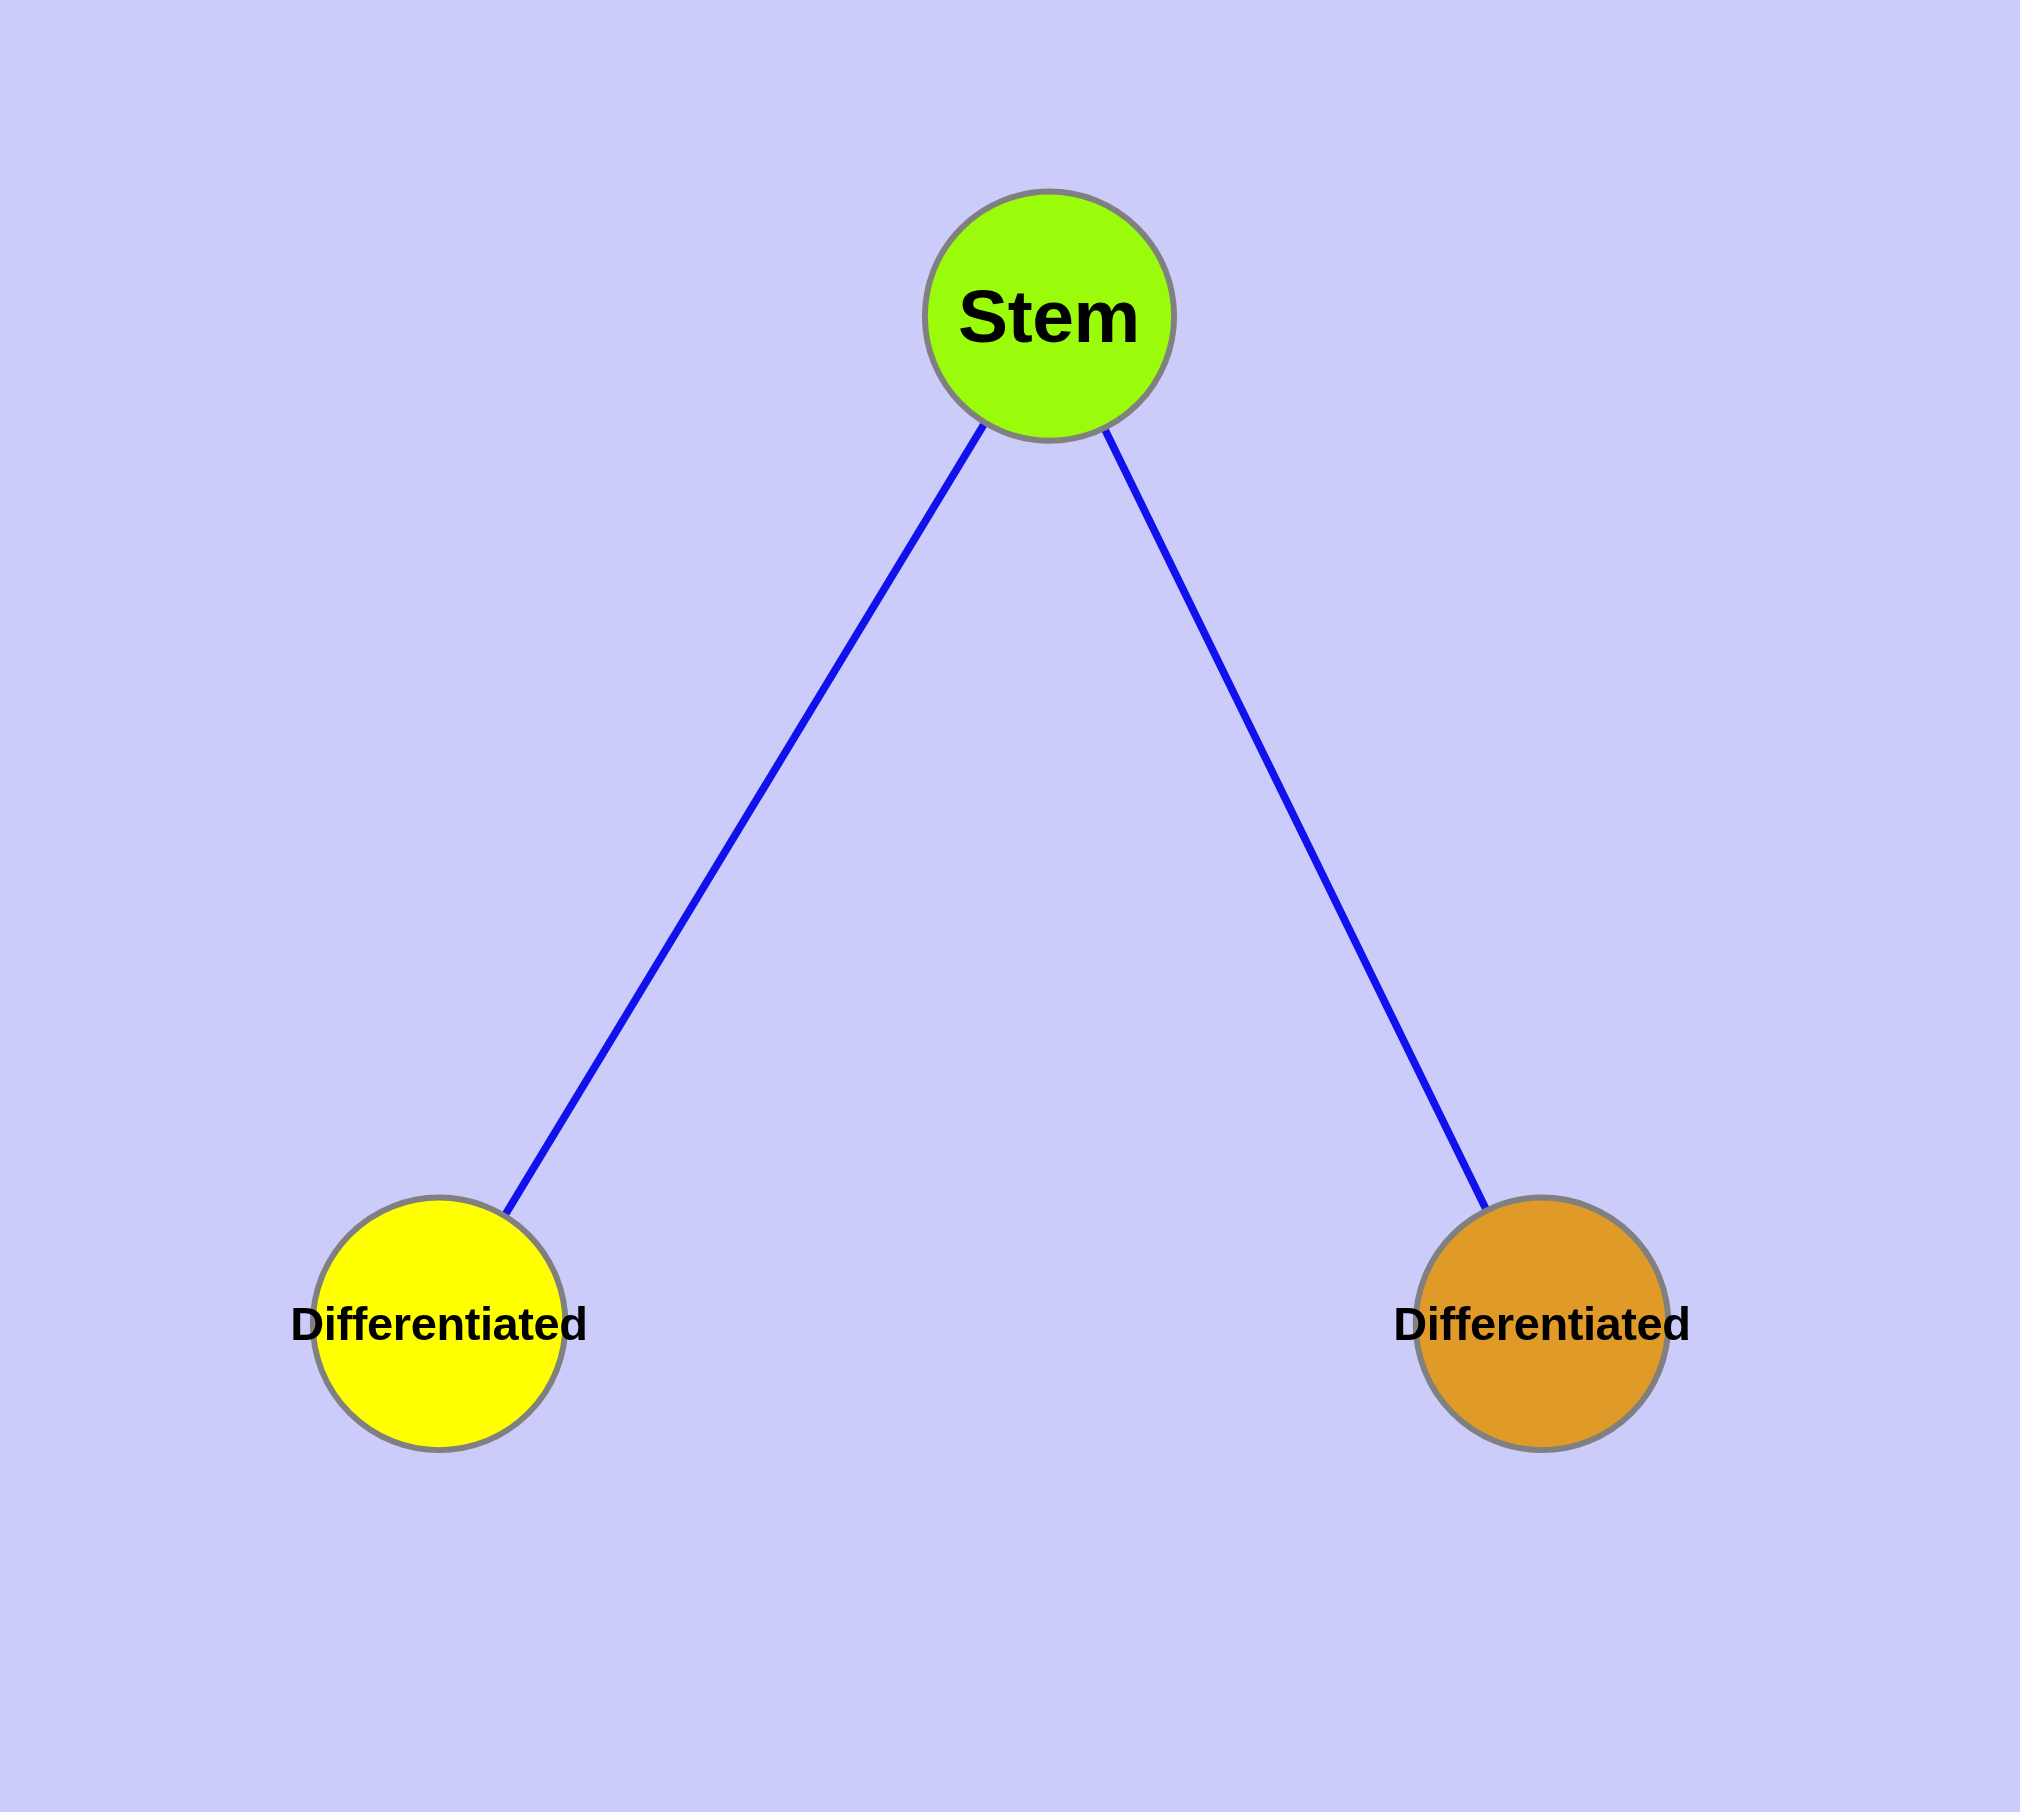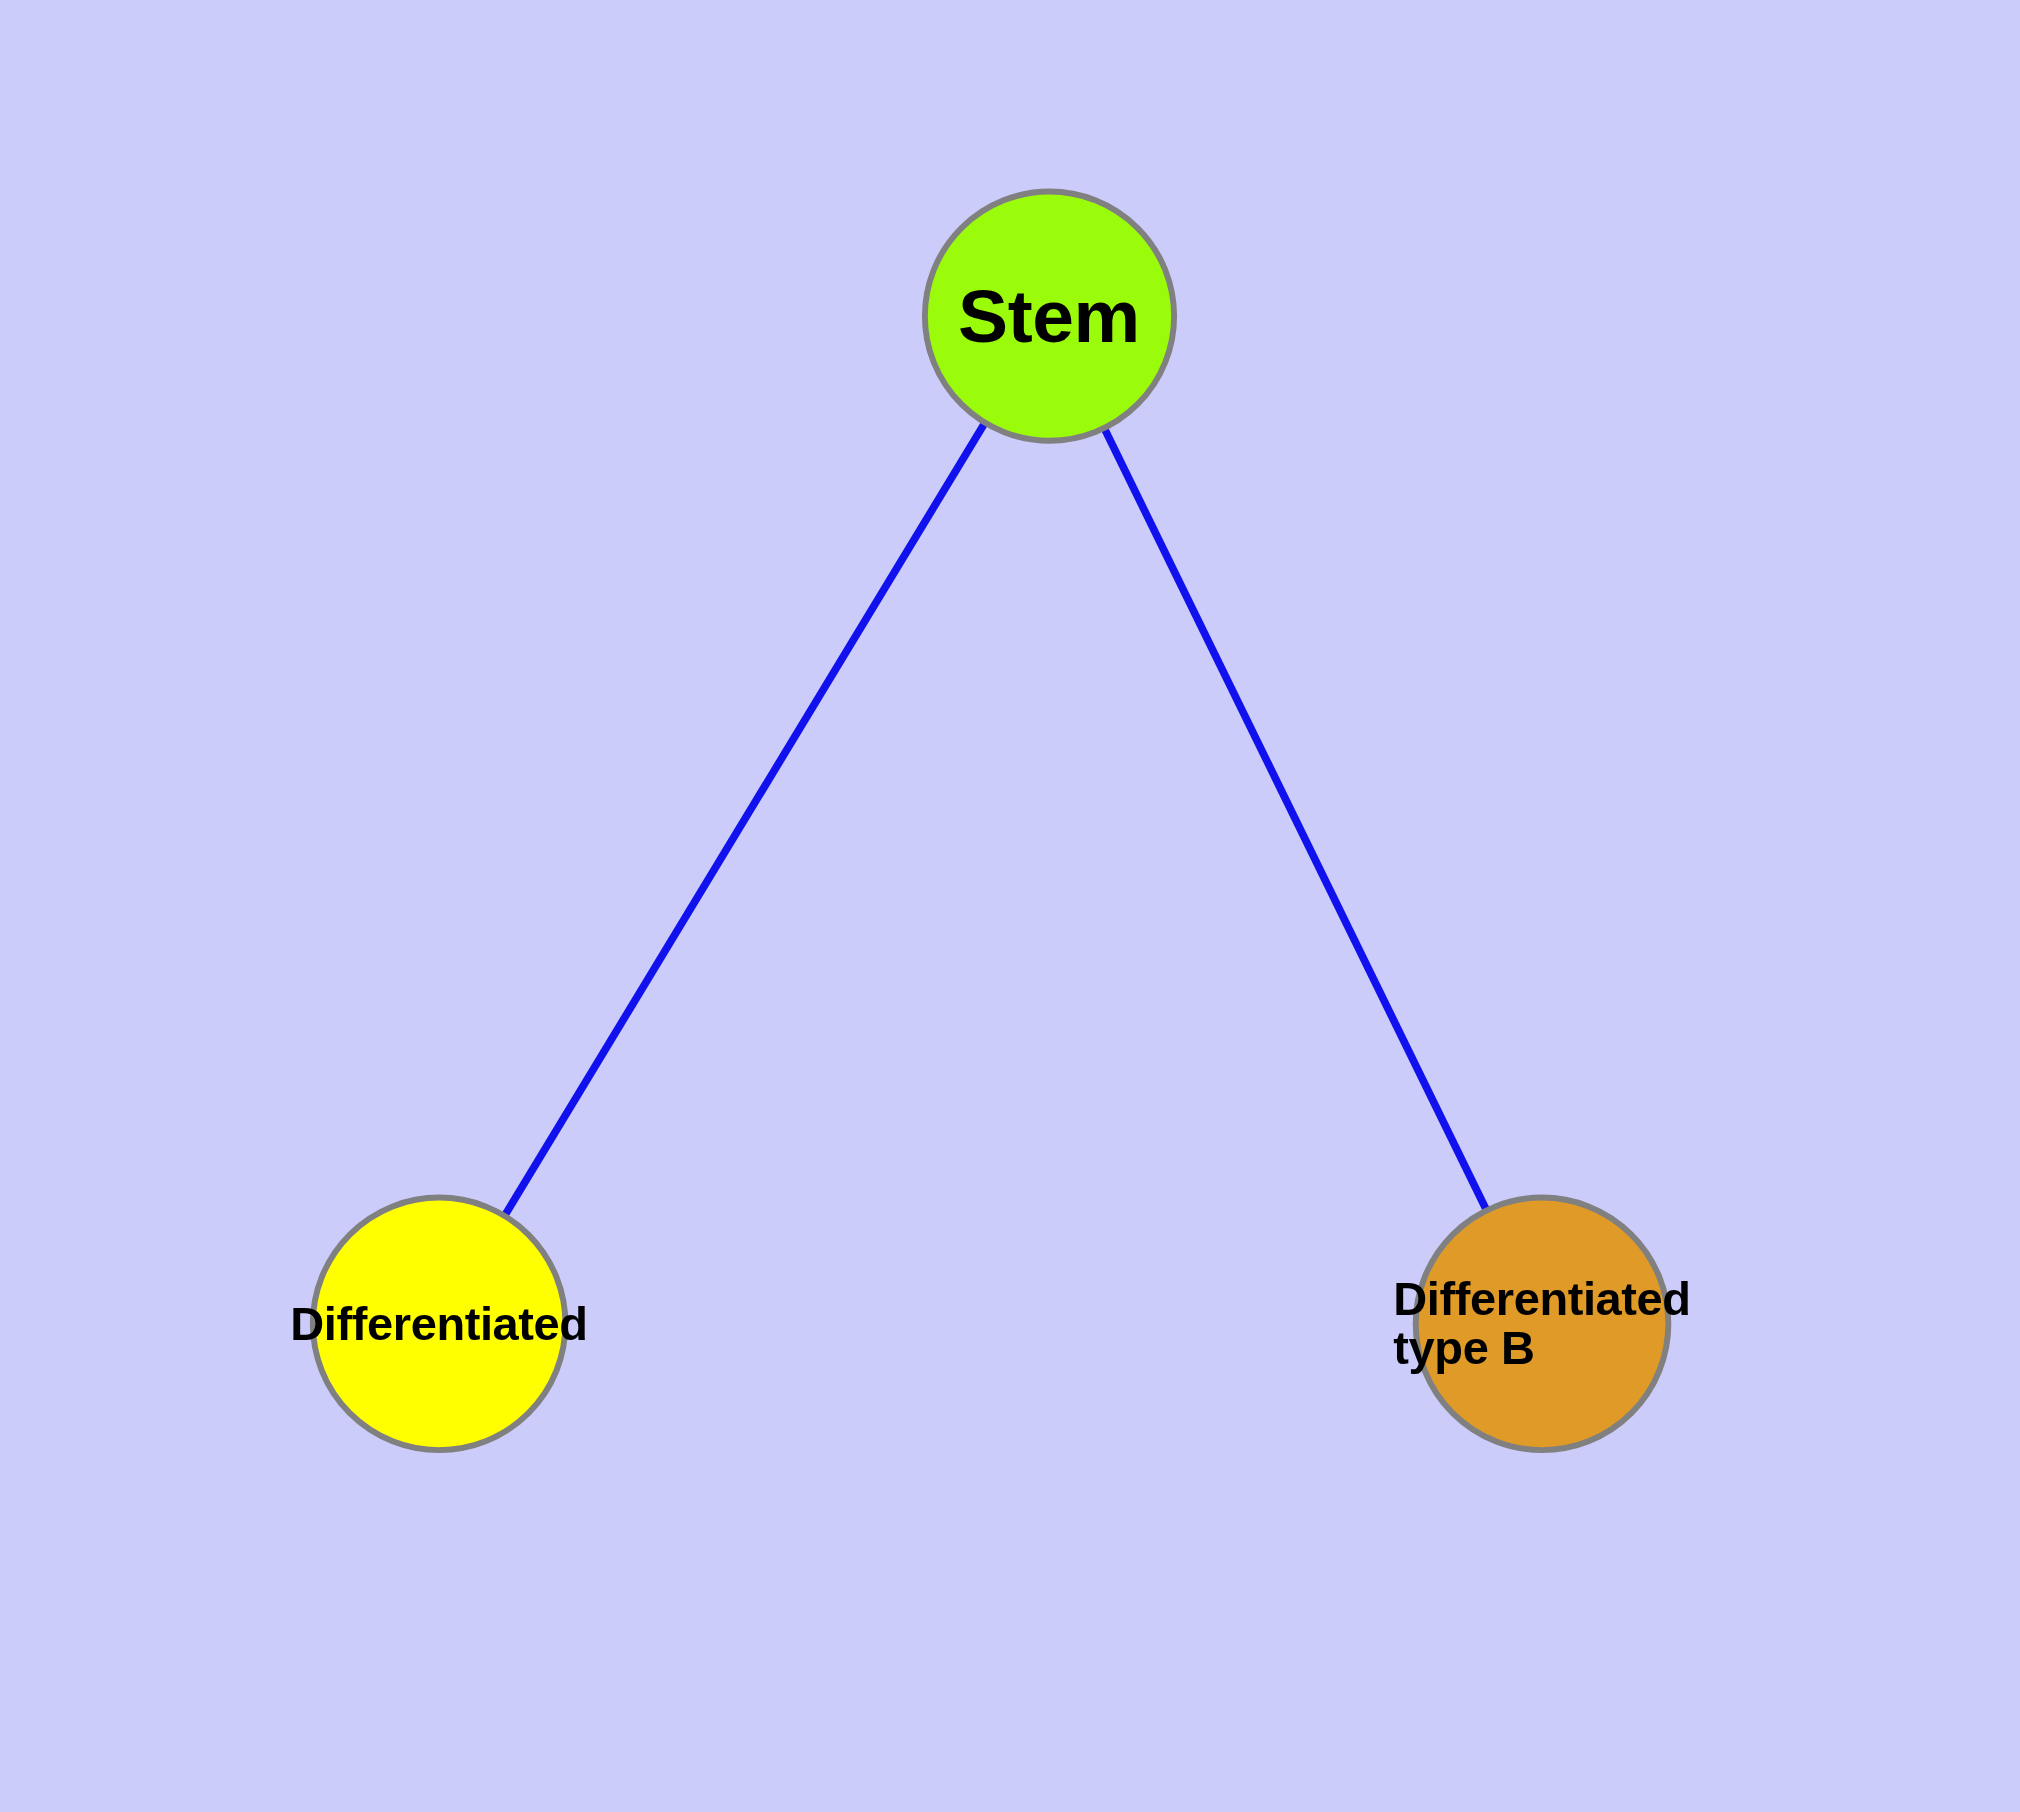--- a/index.html
+++ b/index.html
@@ -22,21 +22,21 @@
     top: 0;
     width: 2021px;
     height: 1812px;
     display: block;
   }
   .node-label {
     position: absolute;
     color: #000000;
     font-family: "Liberation Sans", "DejaVu Sans", sans-serif;
     font-weight: bold;
-    text-align: left;
+    text-align: center;
     white-space: pre;
     line-height: 1.04;
     letter-spacing: -0.4px;
     pointer-events: none;
     transform: translate(-50%, -50%);
   }
   .node-label.single {
     font-size: 75px;
   }
   .node-label.multi {
@@ -54,16 +54,16 @@
       </g>
       <g>
         <circle cx="1238" cy="373" r="147" fill="#9afb0a" stroke="#808080" stroke-width="7"></circle>
         <circle cx="518" cy="1562" r="149" fill="#ffff00" stroke="#808080" stroke-width="7"></circle>
         <circle cx="1819" cy="1562" r="149" fill="#e09a28" stroke="#808080" stroke-width="7"></circle>
       </g>
     </svg>
   <div id="label-layer">
       <div class="node-label single" style="left: 1049px; top: 316px; color: rgb(0, 0, 0);"><span>Stem</span></div>
       <div class="node-label multi" style="left: 439px; top: 1324px; color: rgb(0, 0, 0);"><span>Differentiated</span><br></div>
-      <div class="node-label multi" style="left: 1542px; top: 1324px; color: rgb(0, 0, 0);"><span>Differentiated</span><br><span>type B</span></div>
+      <div class="node-label multi" style="left: 1542px; top: 1324px; color: rgb(0, 0, 0);"><span>Differentiated</span><br></div>
     </div>
 </div>
 
 
 </body></html>

